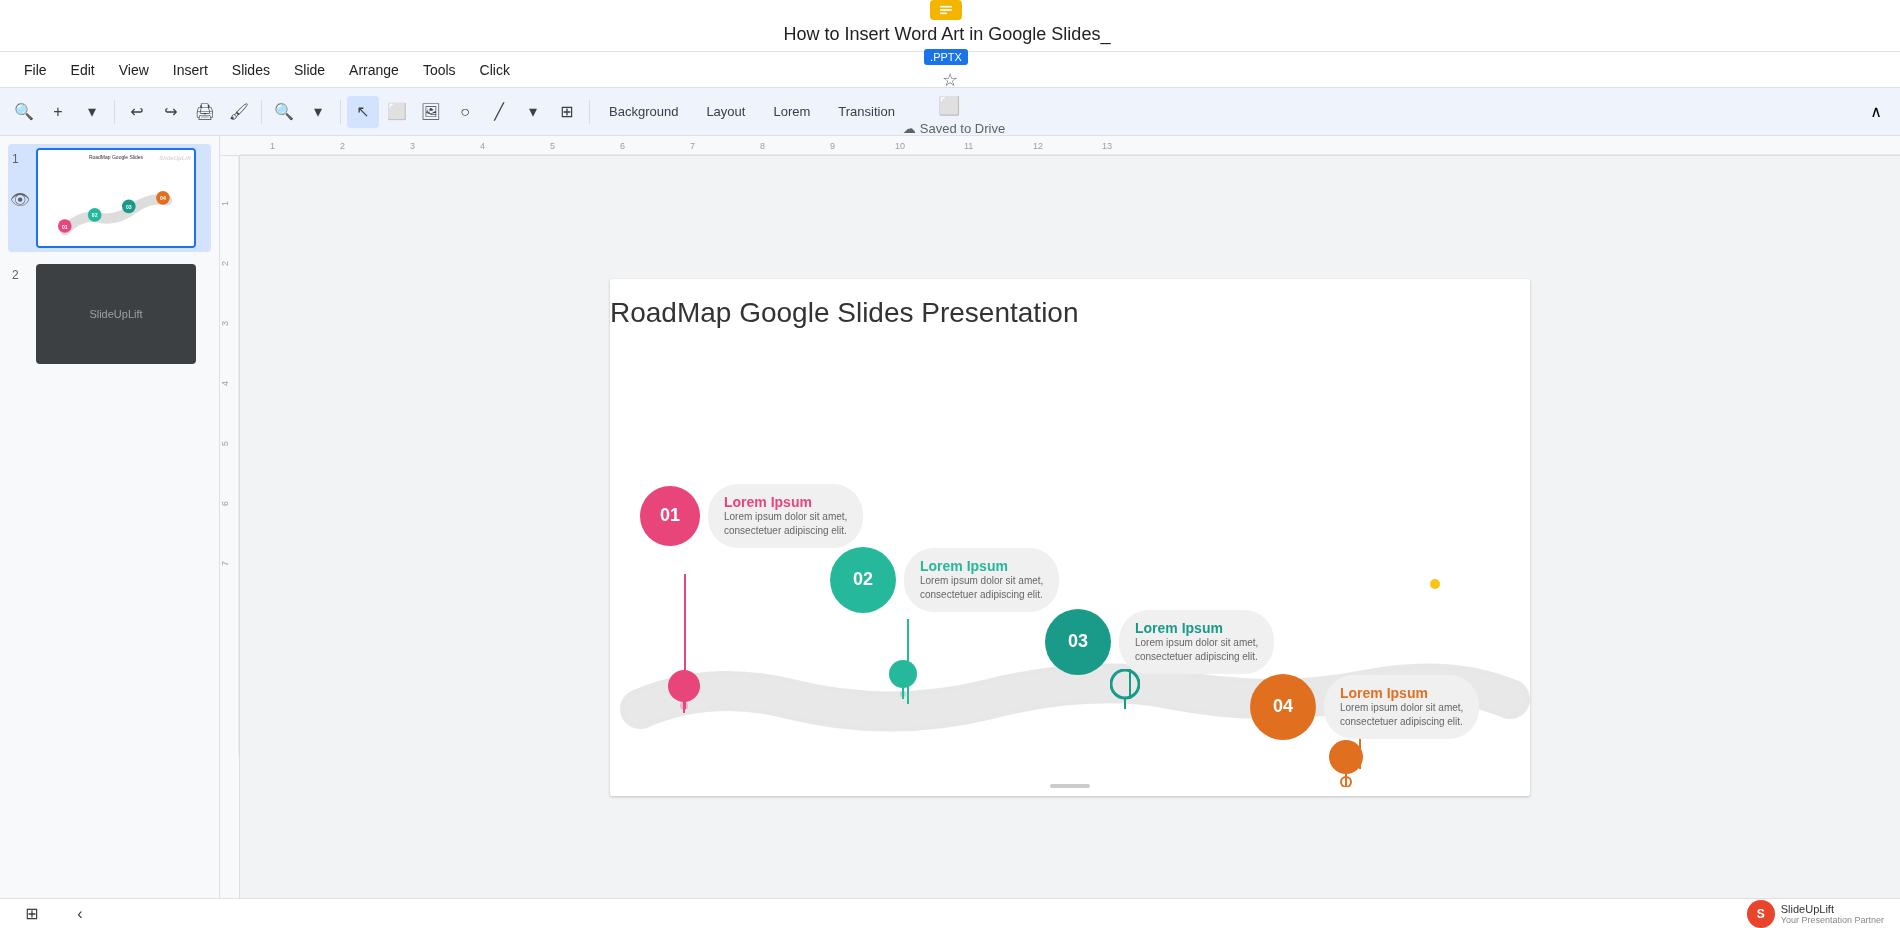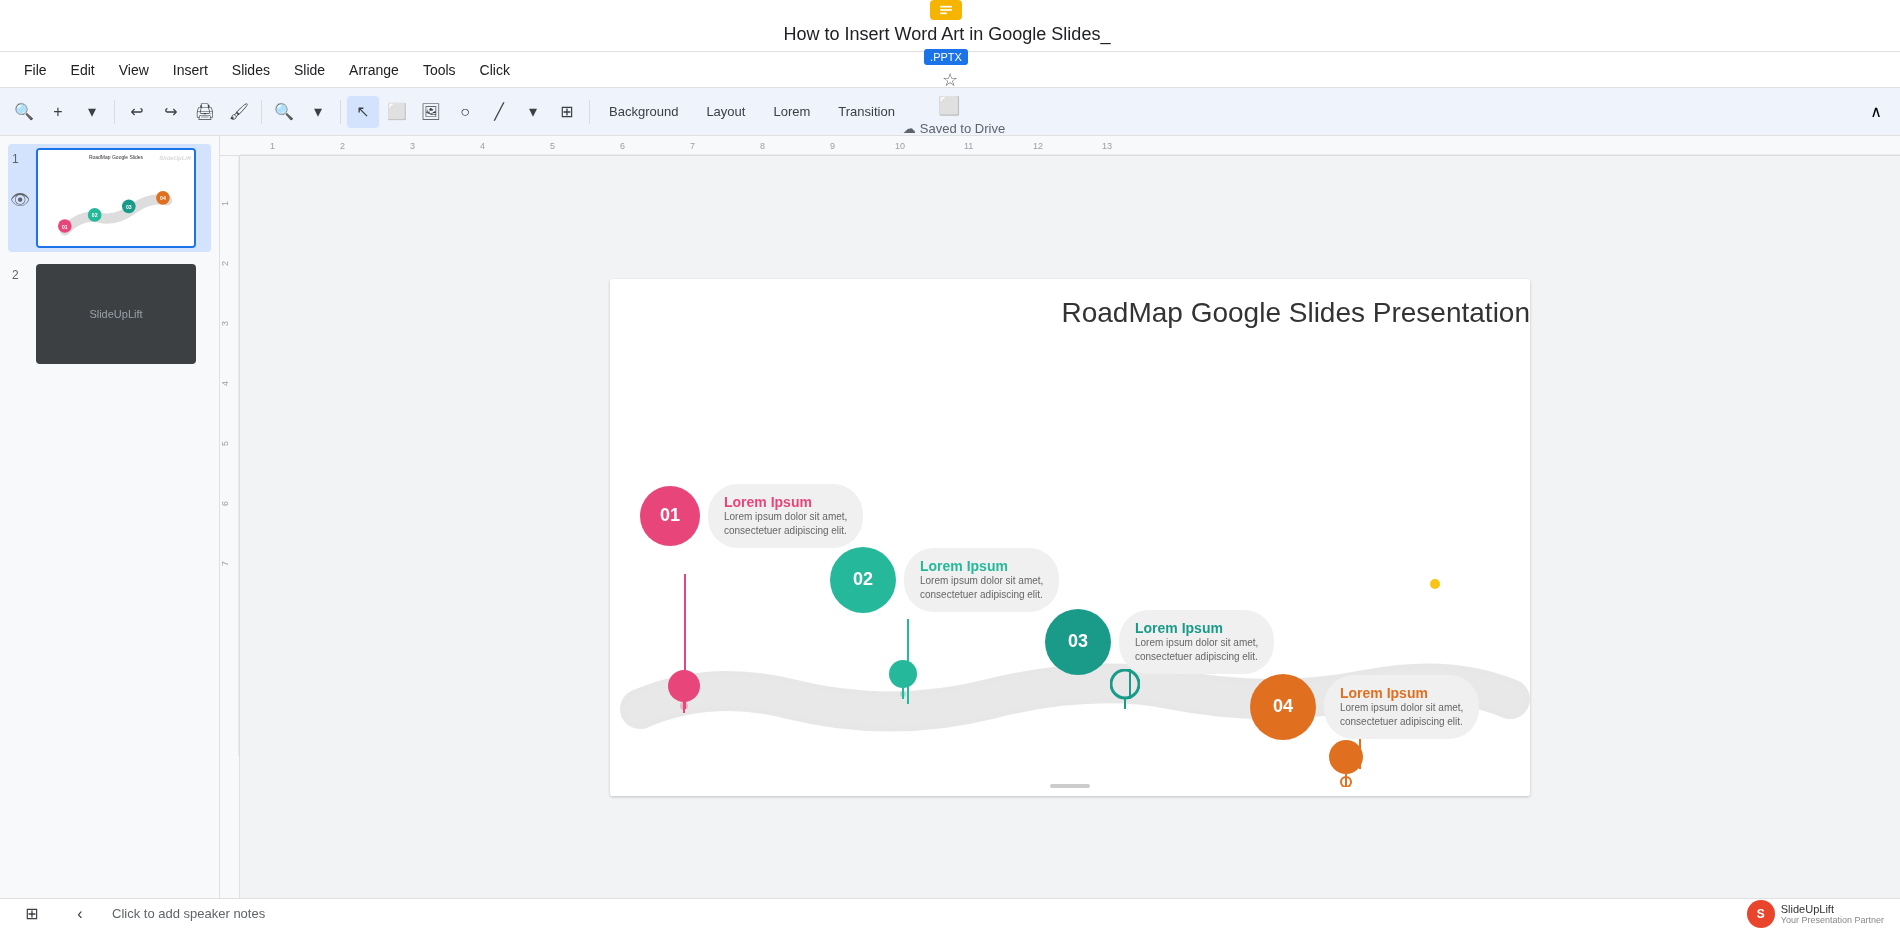--- a/index.html
+++ b/index.html
@@ -44,21 +44,21 @@
     .thumb-img-dark { background: #3c4043; display: flex; align-items: center; justify-content: center; }
     .thumb-label { font-size: 11px; color: #9aa0a6; }
 
     
     #canvas-area { flex: 1; background: #f1f3f4; display: flex; align-items: center; justify-content: center; position: relative; overflow: hidden; }
 
     
     #slide-canvas { width: 920px; height: 517px; background: #fff; border-radius: 2px; box-shadow: 0 1px 3px rgba(0,0,0,0.2); position: relative; overflow: hidden; margin-top: 20px; }
 
     
-    #slide-title { text-align: right; font-size: 28px; color: #333; font-weight: 400; padding-top: 18px; margin-bottom: 20px; }
+    #slide-title { text-align: left; font-size: 28px; color: #333; font-weight: 400; padding-top: 18px; margin-bottom: 20px; }
     #watermark { position: absolute; top: 60px; right: 30px; font-size: 64px; color: rgba(180,180,180,0.35); font-weight: 700; font-style: italic; line-height: 1; white-space: nowrap; }
 
     
     #road-svg { position: absolute; top: 0; left: 0; width: 100%; height: 100%; pointer-events: none; }
 
     
     #statusbar { height: 30px; background: #fff; border-top: 1px solid #e0e0e0; display: flex; align-items: center; padding: 0 16px; gap: 16px; }
     #speaker-notes { flex: 1; font-size: 13px; color: #5f6368; }
     #bottom-right { margin-left: auto; display: flex; align-items: center; gap: 16px; }
     #slideuplift-logo { display: flex; align-items: center; gap: 6px; }
@@ -324,21 +324,20 @@
           <div id="scroll-indicator"></div>
         </div>
       </div>
     </div>
   </div>
 </div>
 
 <div id="statusbar">
   <div class="toolbar-btn">⊞</div>
   <div class="toolbar-btn">‹</div>
-  <div id="speaker-notes">Click to add speaker notes</div>
   <div id="bottom-right">
     <div id="slideuplift-logo">
       <div id="slideuplift-logo-icon">S</div>
       <div>
         <div id="slideuplift-logo-text">SlideUpLift</div>
         <div id="slideuplift-logo-sub">Your Presentation Partner</div>
       </div>
     </div>
   </div>
 </div>

